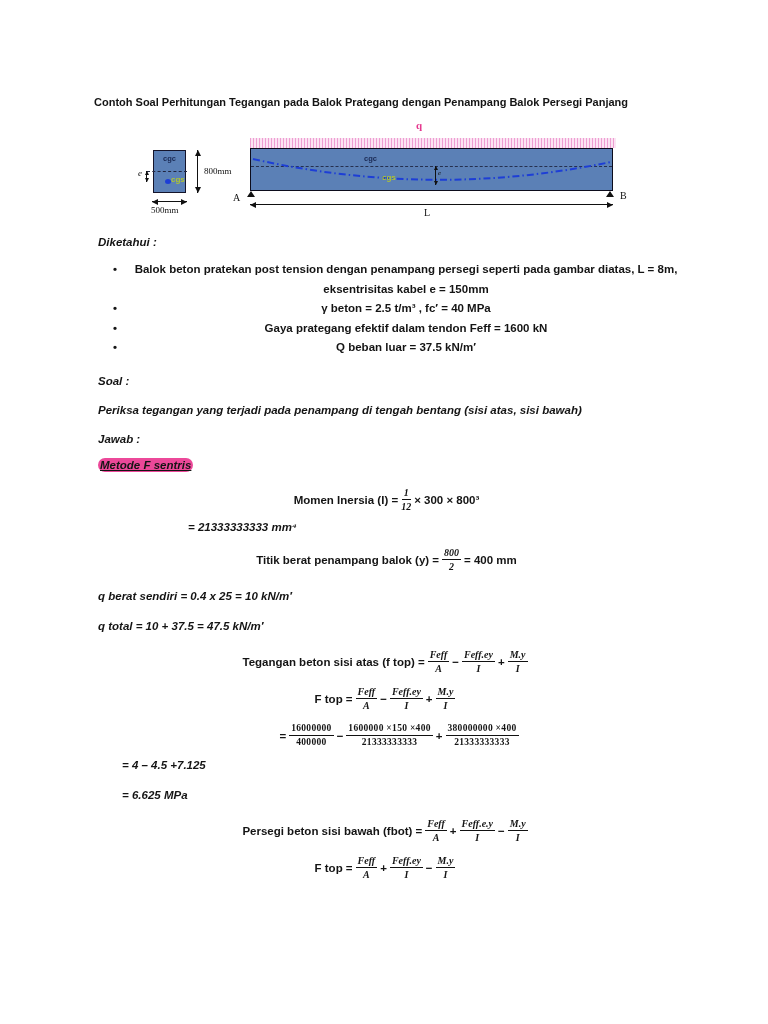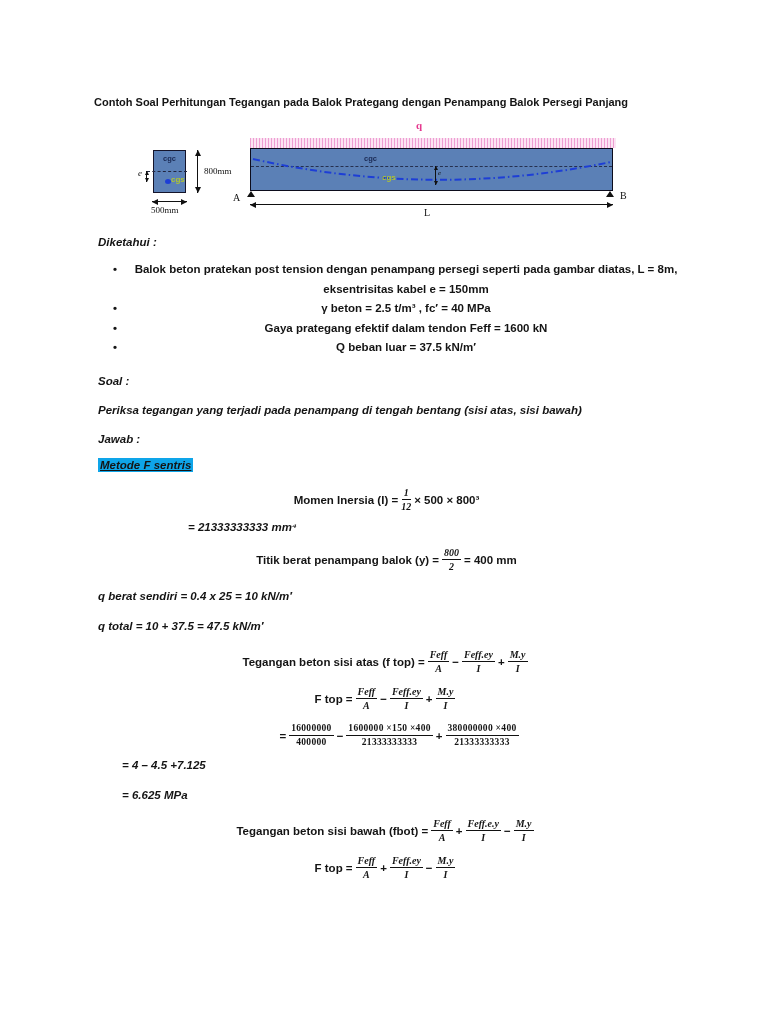--- a/index.html
+++ b/index.html
@@ -55,21 +55,21 @@
   
   .h { margin:4px; font-size:11.5px; line-height:12px;font-style:italic; }
   .bullets { margin:12px 0 0 0; padding:0;text-align:center; }
   .bullets li { list-style:none; position:relative; padding-left:39px; margin:0;
                 line-height:19.5px; max-width:585px; }
   .bullets li::before { content:"\2022"; position:absolute; left:19px; }
   .soal-h   { margin-top:17px; }
   .soal-t   { margin-top:17px; }
   .jawab-h  { margin-top:17px; }
   .method { margin-top:14px; }
-  .method span { background:#0ea5e9; text-decoration:underline; padding:1px 2px; }
+  .method span { background:#ec4899; text-decoration:underline; padding:1px 2px;border-radius:7px; }
 
   .eq { margin-top:16px; line-height:24px;text-align:center; }
   .eq > span { vertical-align:middle; }
   .frac { display:inline-flex; flex-direction:column; align-items:center;
           font-family:"Liberation Serif", serif; font-style:italic; font-weight:bold;
           font-size:10px; line-height:1.15; margin:0 3px; vertical-align:middle; }
   .frac .num { border-bottom:1px solid #111; padding:0 2px 1px; }
   .frac .den { padding-top:1px; }
   .eq.nums .frac { font-style:normal; font-size:9.5px; letter-spacing:0.3px;font-family:Liberation Serif, serif; }
   .indent1 { margin-left:94px; }
@@ -131,21 +131,21 @@
 
   <p class="h soal-h">Soal :</p>
   <p class="h soal-t">Periksa tegangan yang terjadi pada penampang di tengah bentang (sisi atas, sisi bawah)</p>
   <p class="h jawab-h">Jawab :</p>
   <p class="h method"><span>Metode F sentris</span></p>
 
   <div class="eq">
     <span>Momen Inersia (I) =</span><span class="frac">
         <span class="num">1</span>
         <span class="den">12</span>
-      </span><span>× 500  ×  800³</span>
+      </span><span>× 300  ×  800³</span>
   </div>
   <p class="h r-inersia indent1">= 21333333333 mm⁴</p>
 
   <div class="eq r-titik">
     <span>Titik berat penampang balok (y) =</span><span class="frac">
         <span class="num">800</span>
         <span class="den">2</span>
       </span><span>= 400 mm</span>
   </div>
 
@@ -188,21 +188,21 @@
       </span><span>+</span><span class="frac">
         <span class="num">380000000 ×400</span>
         <span class="den">21333333333</span>
       </span>
   </div>
 
   <p class="h plain tight indent2">= 4 – 4.5 +7.125</p>
   <p class="h plain indent2">= 6.625 MPa</p>
 
   <div class="eq">
-    <span>Tegangan beton sisi bawah (fbot) =</span><span class="frac">
+    <span>Persegi beton sisi bawah (fbot) =</span><span class="frac">
         <span class="num">Feff</span>
         <span class="den">A</span>
       </span><span>+</span><span class="frac">
         <span class="num">Feff.e.y</span>
         <span class="den">I</span>
       </span><span>−</span><span class="frac">
         <span class="num">M.y</span>
         <span class="den">I</span>
       </span>
   </div>

